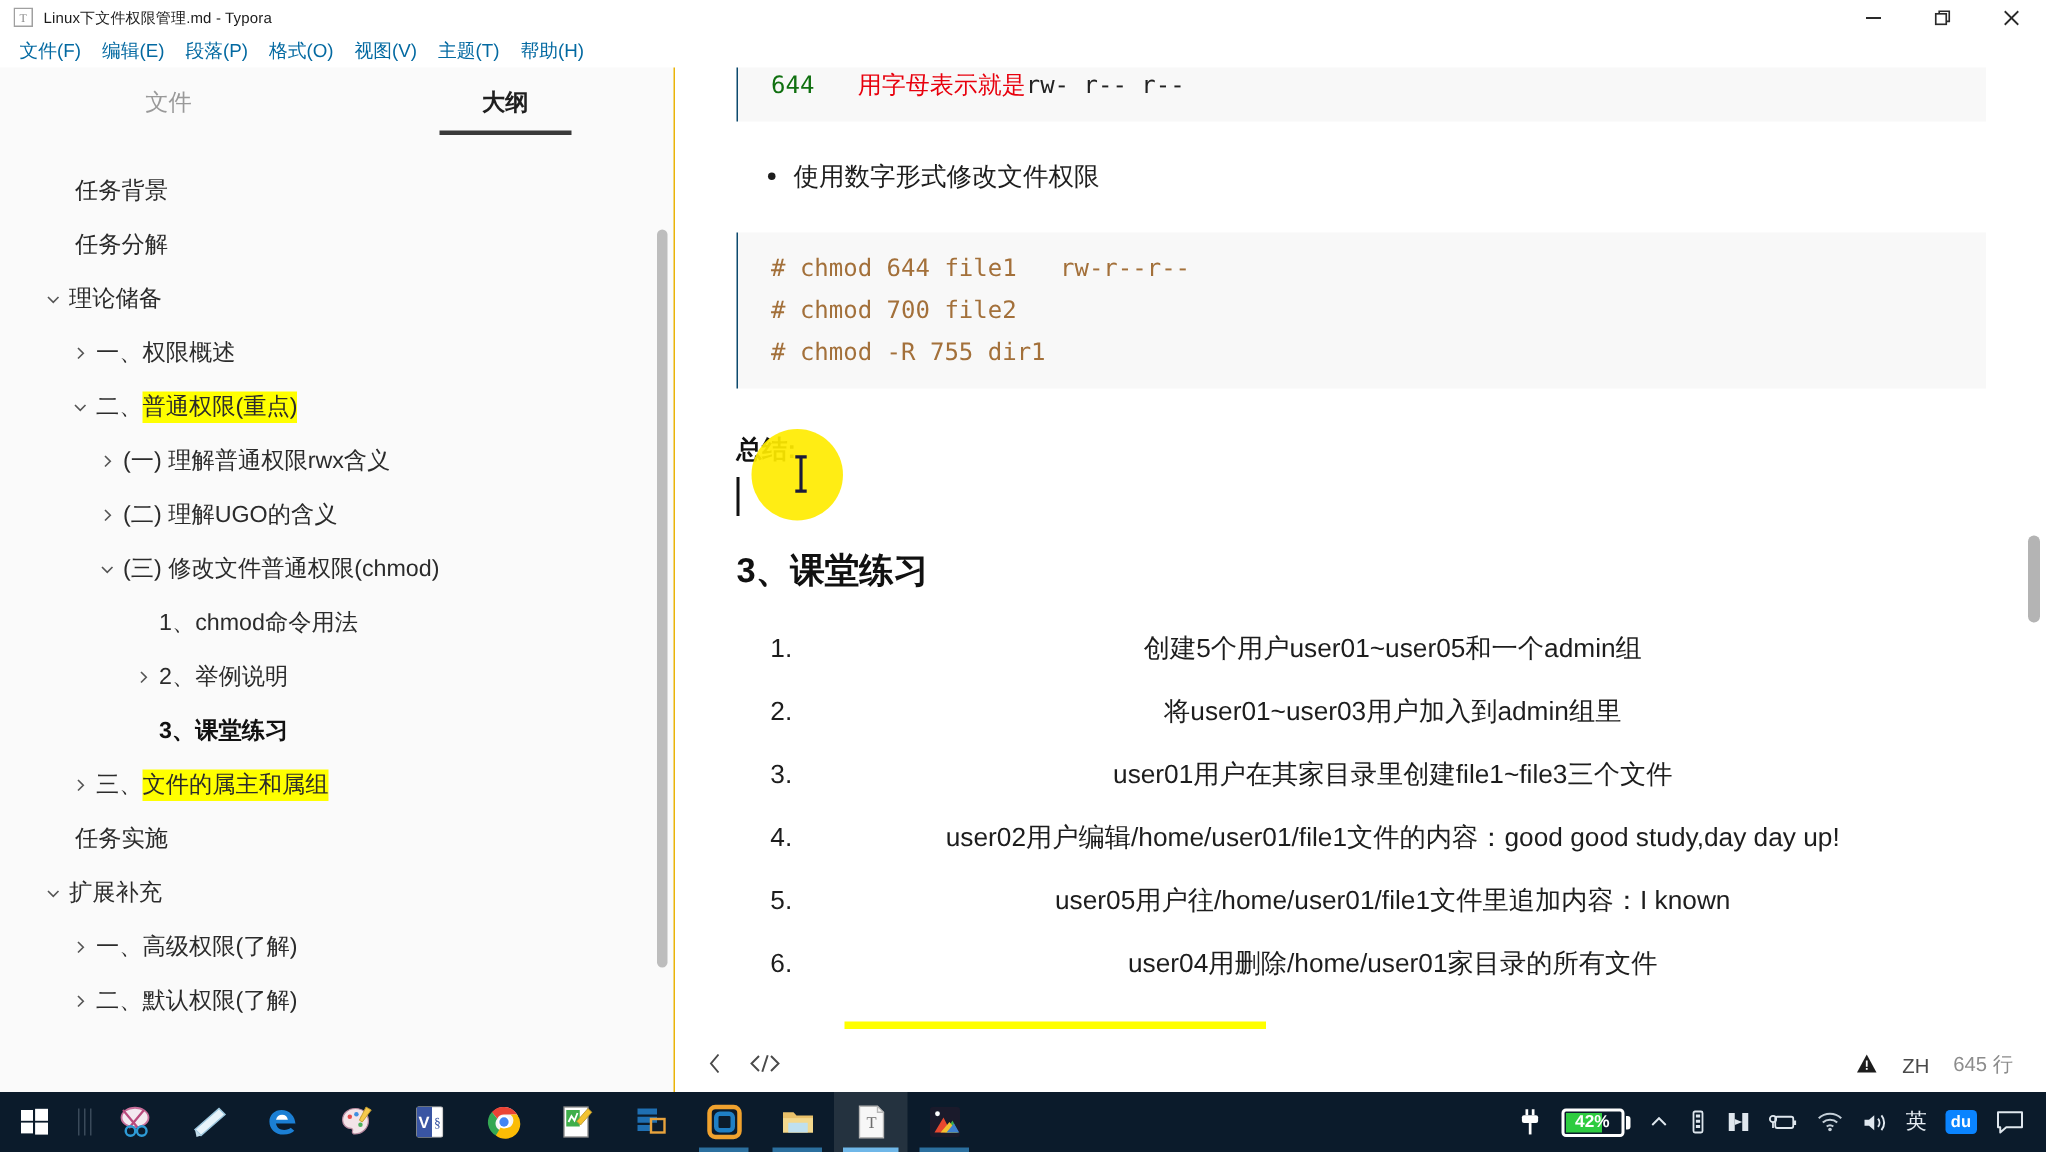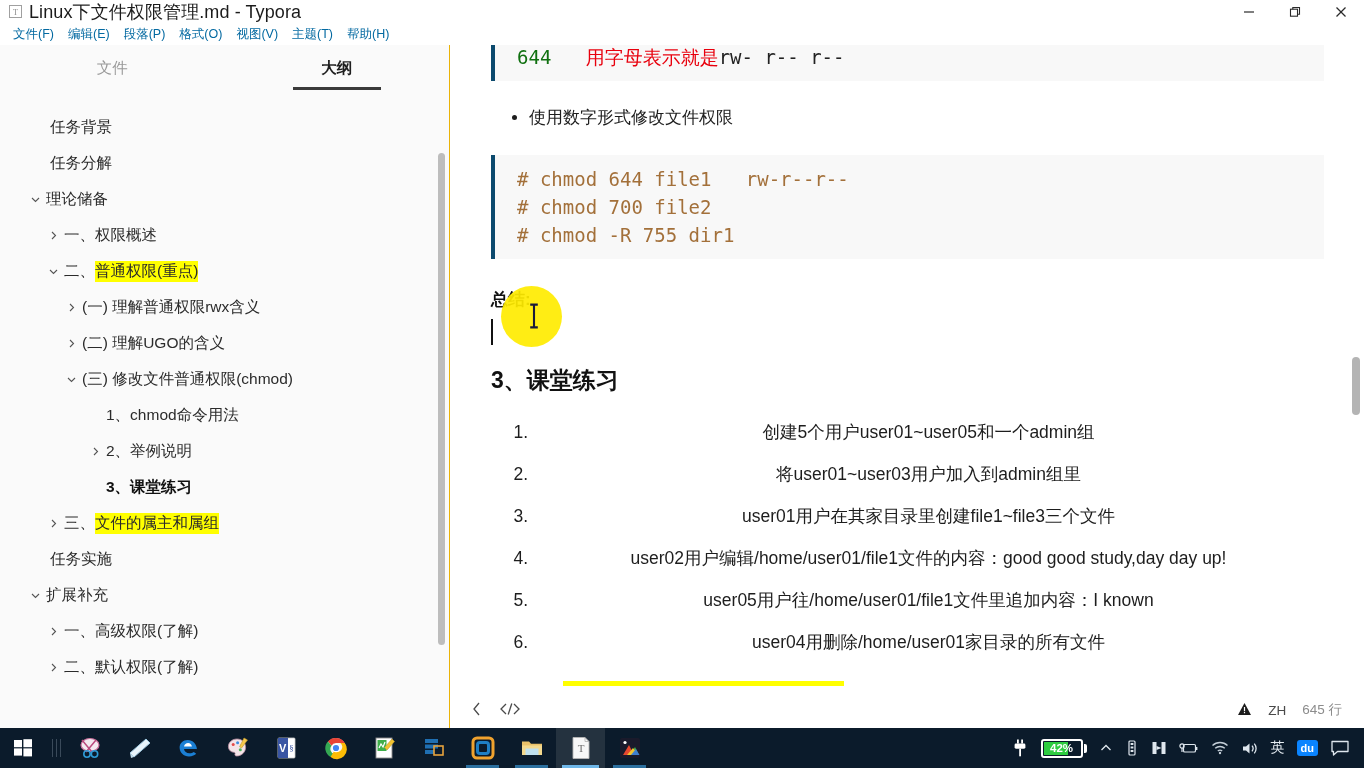--- a/index.html
+++ b/index.html
@@ -14,21 +14,21 @@
   
   .titlebar {
     position: absolute; left:0; top:0; width:1364px; height:23px;
     background:#ffffff; display:flex; align-items:center;
   }
   .tb-appicon {
     width:14px; height:14px; margin-left:8px; margin-right:7px;
     font-size:9px; color:#8a8a8a; display:flex; align-items:center; justify-content:center;
     border:0;
   }
-  .tb-title { font-size:18px; color:#1b1b1b; letter-spacing:0.1px; }
+  .tb-title { font-size:10px; color:#1b1b1b; letter-spacing:0.1px; }
   .tb-controls { position:absolute; right:0; top:0; height:23px; display:flex; }
   .tb-btn {
     width:46px; height:23px; display:flex; align-items:center; justify-content:center;
     color:#2a2a2a;
   }
   .tb-btn svg { display:block; }
 
   
   .menubar {
     position:absolute; left:0; top:23px; width:1364px; height:22px;
@@ -86,23 +86,23 @@
   }
 
   
   .editor {
     position:absolute; left:451px; top:45px; width:913px; height:683px;
     background:#ffffff; overflow:hidden;
   }
   .doc { position:absolute; left:0; top:0; width:913px; padding:0 40px; }
 
   .codeblock {
-    background:#f8f8f8; border-left:4px solid #0c4a6e;
+    background:#f8f8f8; border-left:1px solid #0c4a6e;
     font-family:"DejaVu Sans Mono","Liberation Mono",monospace;
-    font-size:19px; line-height:28px; padding:10px 0 10px 0;
+    font-size:16px; line-height:28px; padding:10px 0 10px 0;
   }
   .codeblock .cl { padding-left:22px; white-space:pre; }
   .c-green { color:#107010; }
   .c-red   { color:#e8000d; }
   .c-black { color:#222222; }
   .c-brown { color:#a3703a; }
 
   .bullet-list { margin:0; padding-left:38px; }
   .bullet-list li { font-size:17px; color:#1d1d1d; line-height:30px; list-style:disc; }
 

